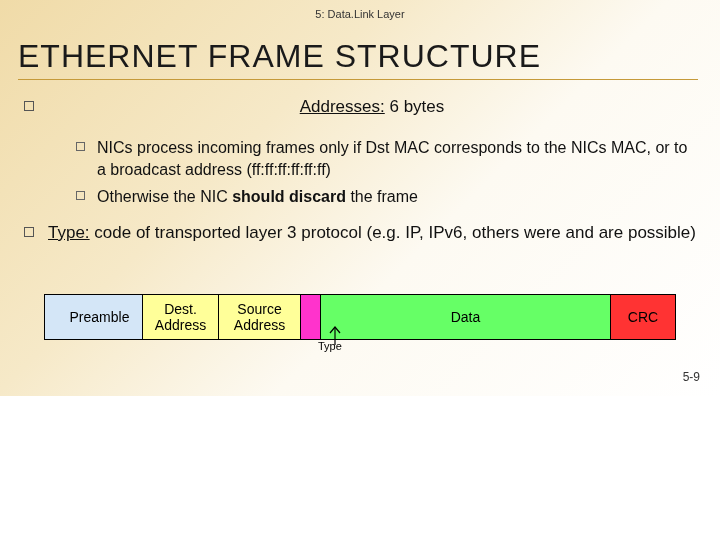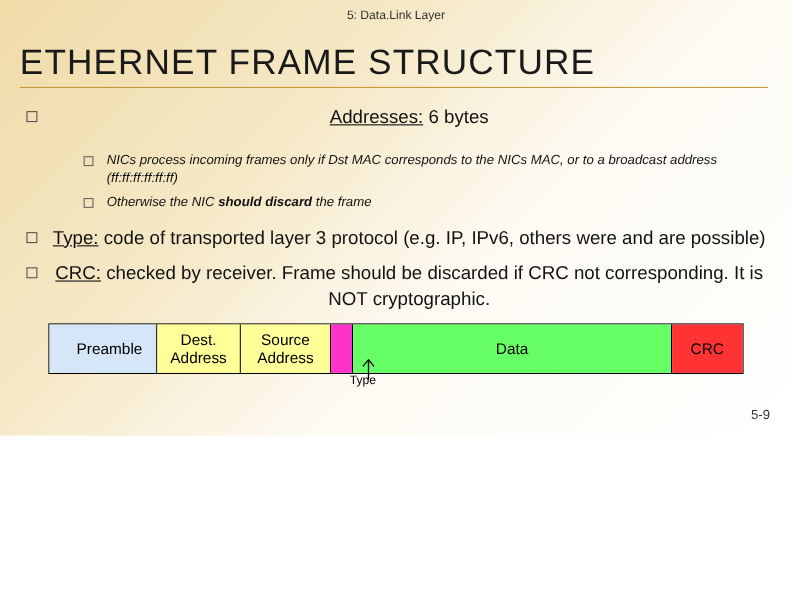--- a/index.html
+++ b/index.html
@@ -46,22 +46,21 @@
   }
   .bullet-lvl1 {
     display: flex;
     margin-bottom: 10px;
     text-align: center;
   }
   .bullet-lvl2 {
     display: flex;
     margin-bottom: 6px;
     margin-left: 52px;
-    font-size: 12px;
-    font-style: italic;
+    font-size: 16px;
   }
   .box-mark {
     width: 10px; height: 10px;
     border: 1px solid #555;
     flex: 0 0 auto;
     margin-top: 5px;
     margin-right: 14px;
     background: transparent;
   }
   .box-mark-sm {
@@ -161,26 +160,20 @@
 
     <div class="spacer-sm"></div>
 
     <div class="bullet-lvl1">
       <span class="box-mark"></span>
       <span class="bullet-text">
         <span class="u">Type:</span><span> code of transported layer 3 protocol (e.g. IP, IPv6, others were and are possible)</span>
       </span>
     </div>
 
-    <div class="bullet-lvl1">
-      <span class="box-mark"></span>
-      <span class="bullet-text">
-        <span class="u">CRC:</span><span> checked by receiver. Frame should be discarded if CRC not corresponding. It is NOT cryptographic.</span>
-      </span>
-    </div>
 
   </div>
 
   <div class="frame-figure">
     <div class="frame-row">
       <div class="frame-cell c-preamble">Preamble</div>
       <div class="frame-cell c-dest">Dest. Address</div>
       <div class="frame-cell c-src">Source Address</div>
       <div class="frame-cell c-type"></div>
       <div class="frame-cell c-data">Data</div>

